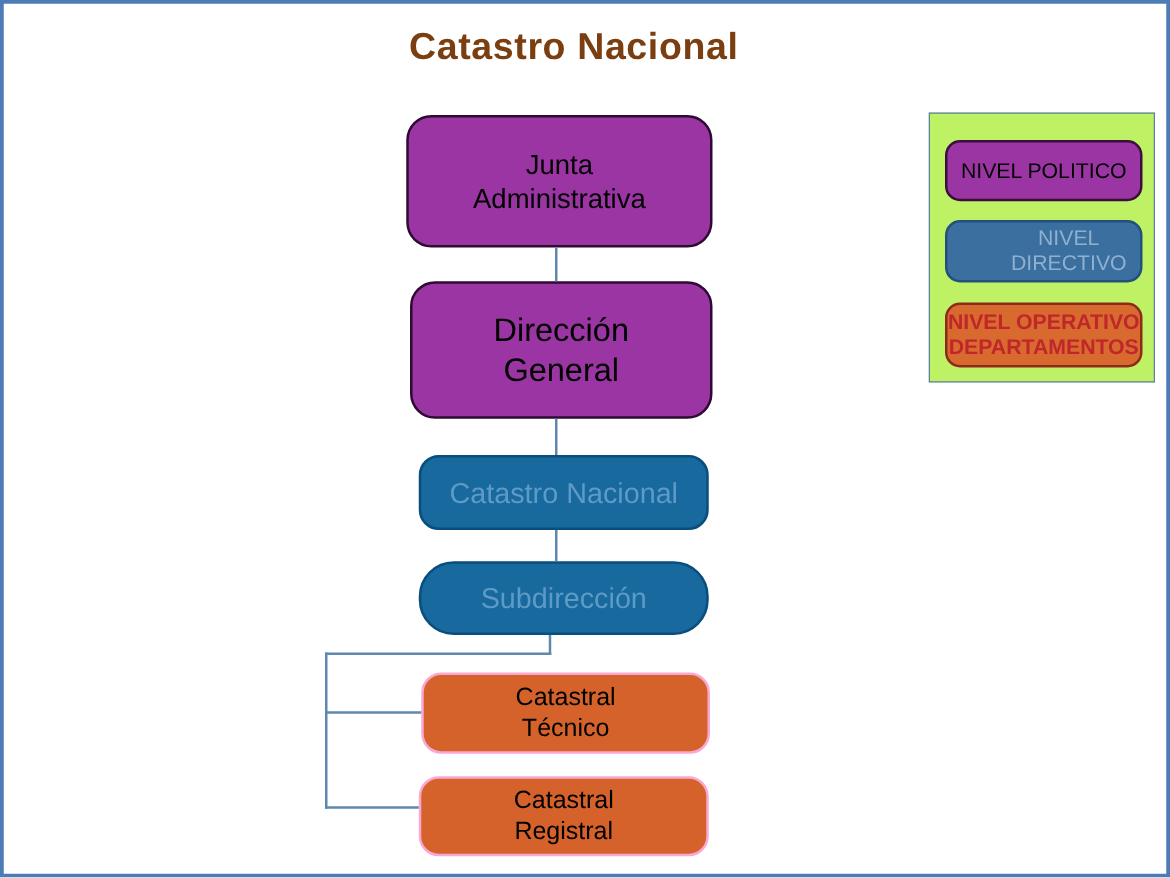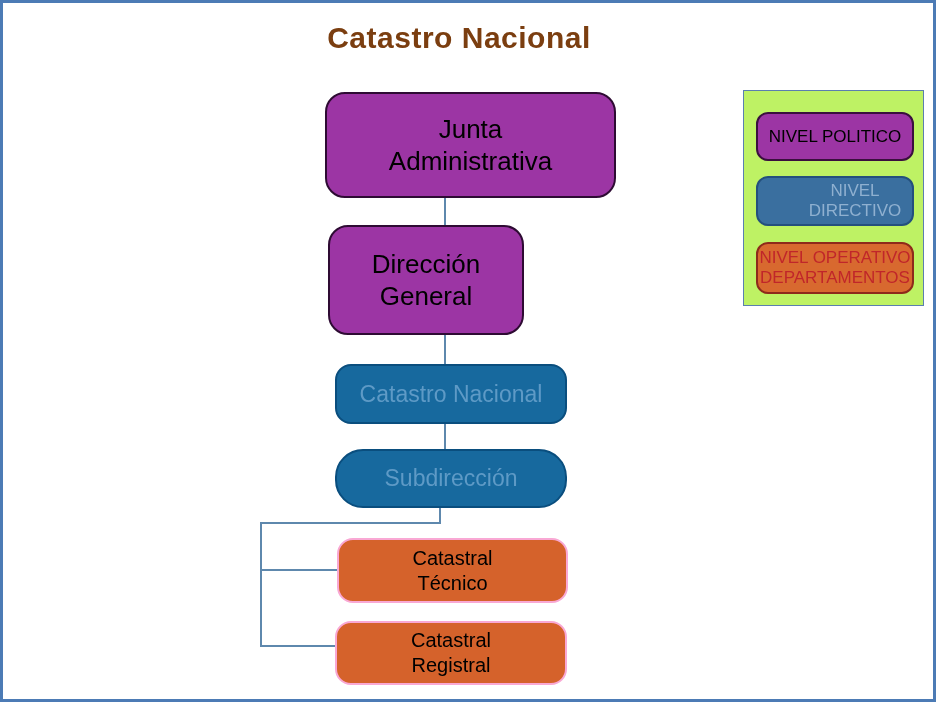--- a/index.html
+++ b/index.html
@@ -45,22 +45,22 @@
     background: #17699e;
     border: 2px solid #0a4e7e;
     color: #5e9ac6;
   }
   .operativo {
     background: #d5622b;
     border: 2px solid #f9a8d4;
     color: #000000;
   }
 
-  .n1 { left: 322px; top: 89px;  width: 291px; height: 106px; border-radius: 20px; font-size: 26px; }
-  .n2 { left: 325px; top: 222px; width: 196px; height: 110px; border-radius: 20px; font-size: 26px; }
+  .n1 { left: 322px; top: 89px;  width: 245px; height: 106px; border-radius: 20px; font-size: 22px; }
+  .n2 { left: 325px; top: 222px; width: 242px; height: 110px; border-radius: 20px; font-size: 26px; }
   .n3 { left: 332px; top: 361px; width: 232px; height: 60px;  border-radius: 16px; font-size: 23px; }
   .n4 { left: 332px; top: 446px; width: 232px; height: 59px;  border-radius: 28px; font-size: 23px; }
   .n5 { left: 334px; top: 535px; width: 231px; height: 65px;  border-radius: 16px; font-size: 20px; }
   .n6 { left: 332px; top: 618px; width: 232px; height: 64px;  border-radius: 16px; font-size: 20px; }
 
   .line { position: absolute; background: #5e88ad; }
   .vline { width: 2px; }
   .hline { height: 2px; }
 
   .c1 { left: 441px; top: 195px; height: 27px; }
@@ -88,21 +88,21 @@
     display: flex;
     align-items: center;
     justify-content: center;
     text-align: center;
     font-size: 17px;
     border-radius: 12px;
   }
   .legend-item .label { white-space: pre-line; line-height: 1.15; }
   .l1 { top: 21px;  height: 49px; background: #9c35a4; border: 2px solid #3a0f3e; color: #000000; }
   .l2 { top: 85px;  height: 50px; background: #3a6f9f; border: 2px solid #24507d; color: #8fb0d0; padding-left: 40px; }
-  .l3 { top: 151px; height: 52px; background: #d8692f; border: 2px solid #8e2a1b; color: #c0262a; }
+  .l3 { top: 151px; height: 52px; background: #d8692f; border: 2px solid #8e2a1b; color: #c0262a; font-weight: bold; }
 </style>
 </head>
 <body>
 
 <div class="frame">
 
   <div class="title">Catastro Nacional</div>
 
   <div class="node politico n1">
     <span class="label">Junta

